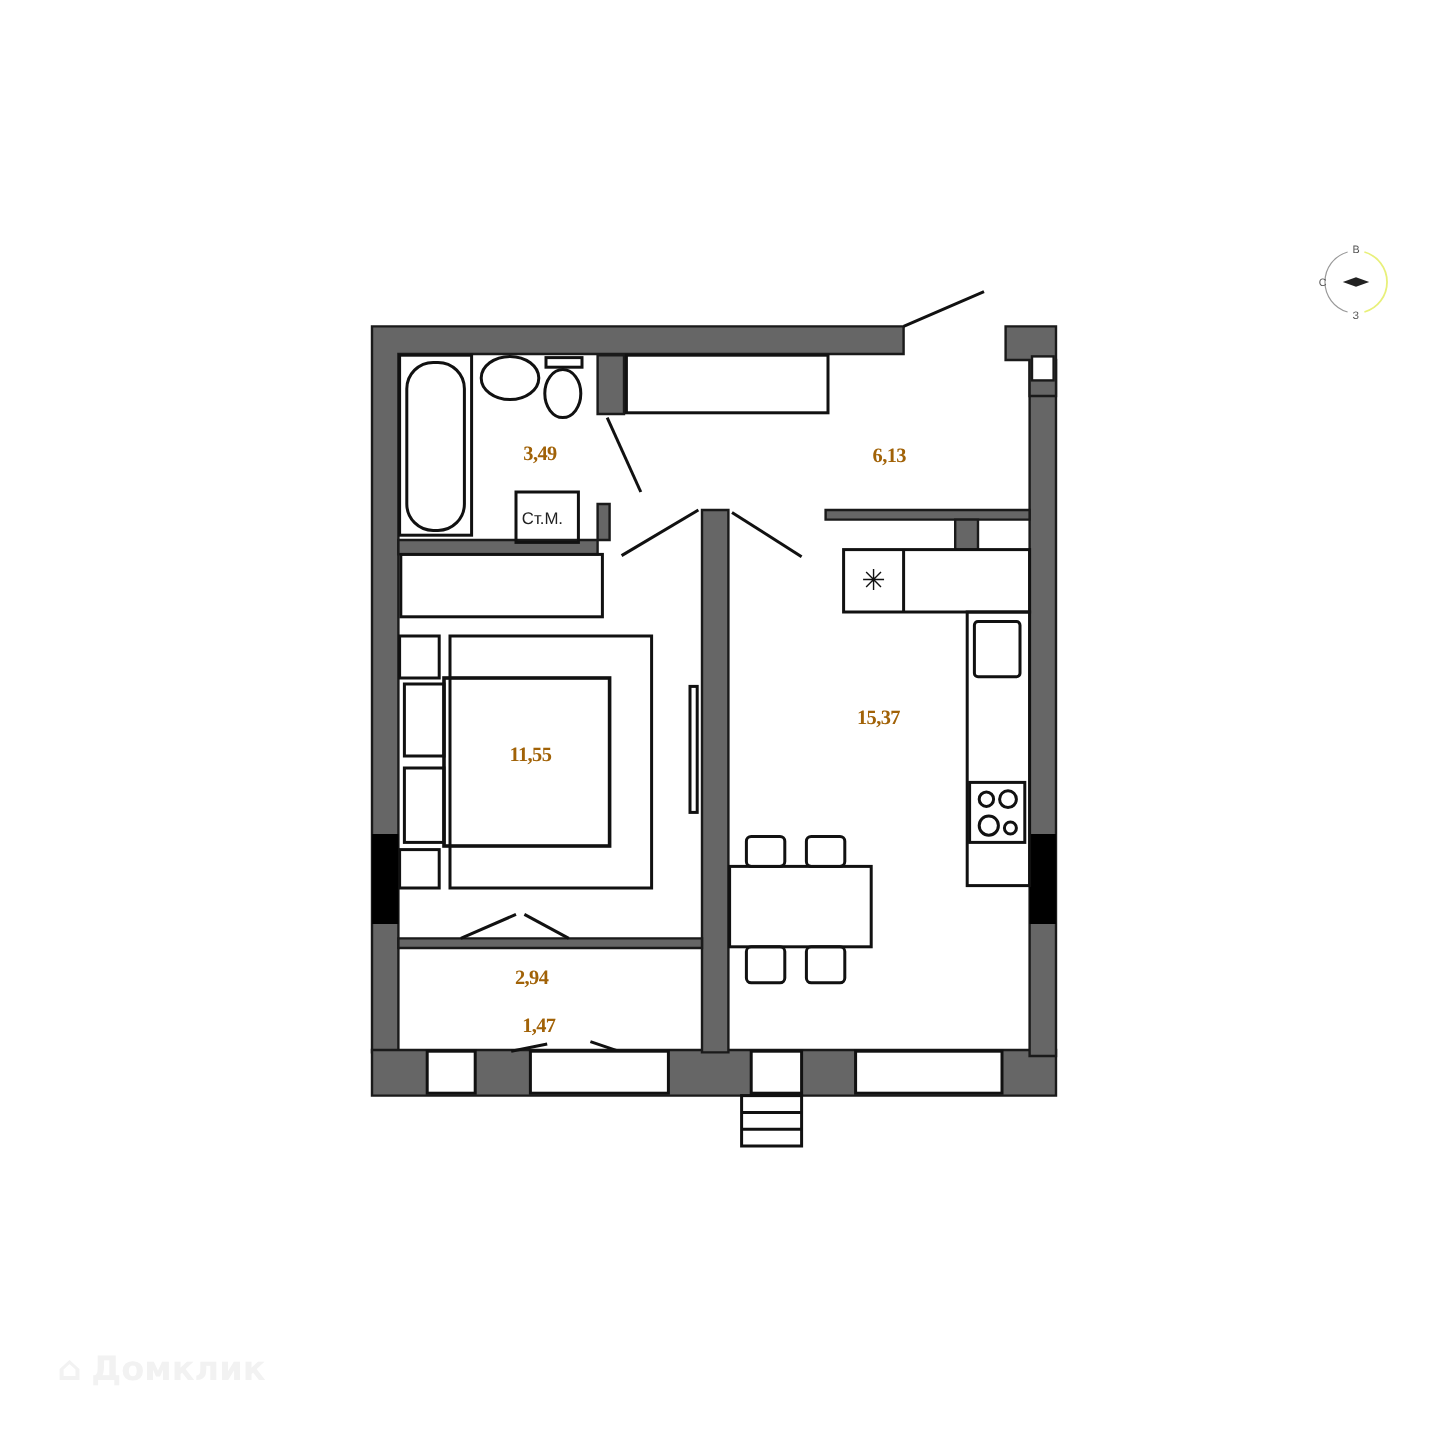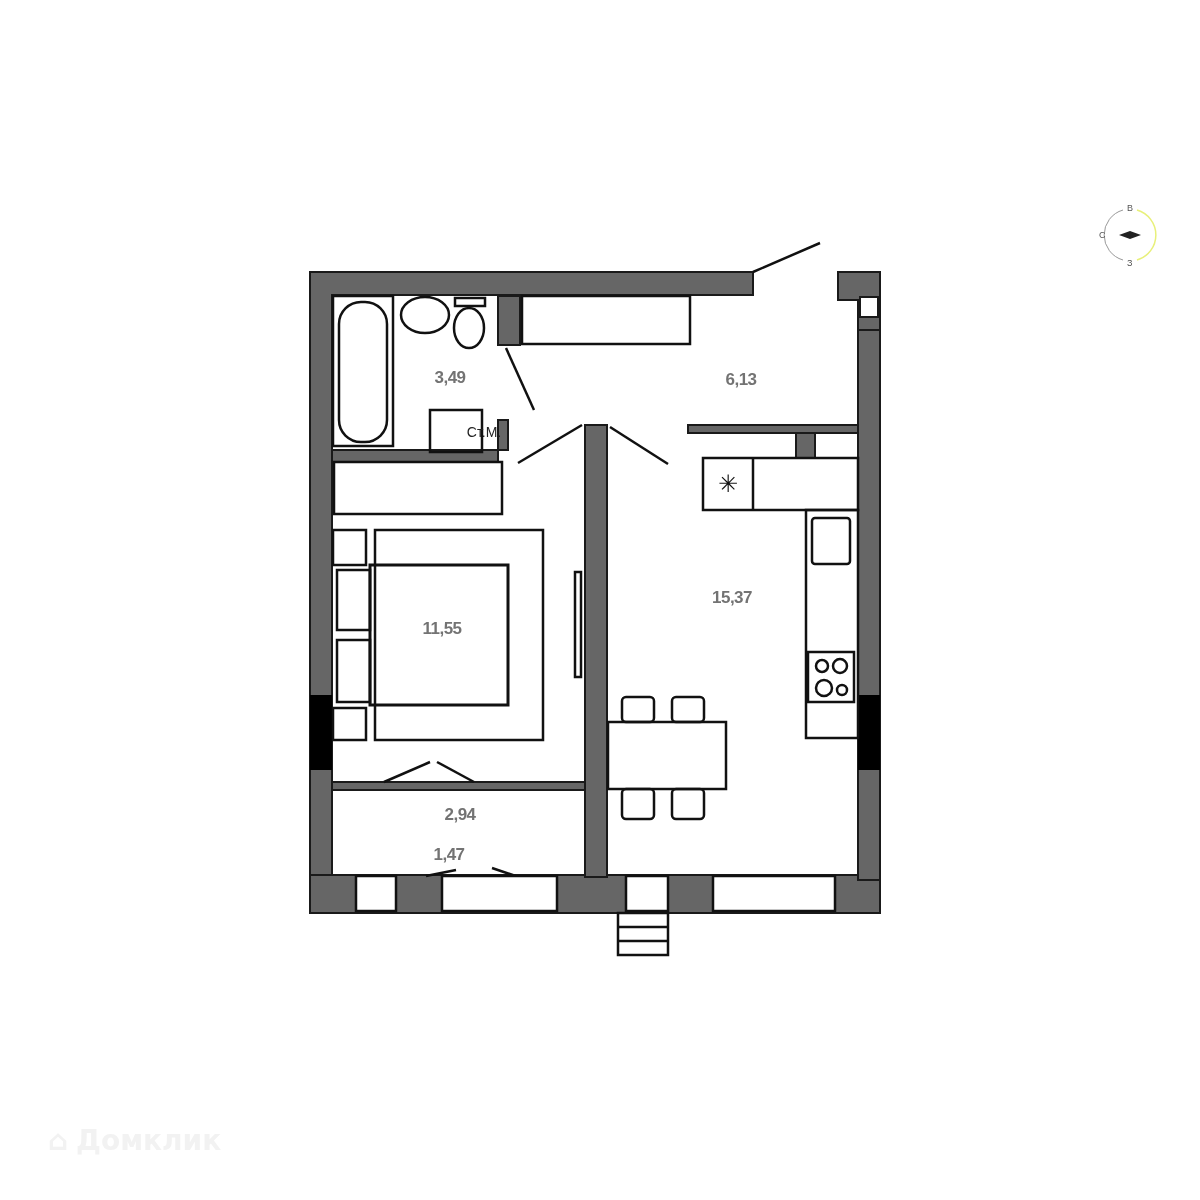--- a/index.html
+++ b/index.html
@@ -1,18 +1,18 @@
 <!DOCTYPE html>
 <html><head>
 <meta charset="utf-8">
 <style>
   html,body{margin:0;padding:0;background:#ffffff;}
   body{width:1200px;height:1200px;position:relative;overflow:hidden;font-family:"DejaVu Sans","Liberation Sans",sans-serif;}
   #plan{position:absolute;left:0;top:0;width:1200px;height:1200px;}
-  .label{position:absolute;font-family:Liberation Sans, sans-serif;font-weight:bold;font-size:17px;color:#737373;letter-spacing:-0.5px;transform:translate(-50%,-50%);white-space:nowrap;}
+  .label{position:absolute;font-family:Liberation Serif, serif;font-weight:bold;font-size:17px;color:#a16207;letter-spacing:-0.5px;transform:translate(-50%,-50%);white-space:nowrap;}
   .stm{position:absolute;font-family:"Liberation Sans",sans-serif;font-size:14px;color:#222;transform:translate(-50%,-50%);}
   .compass{position:absolute;left:1095px;top:200px;width:70px;height:70px;}
   .compass span{position:absolute;font-family:"Liberation Sans",sans-serif;font-size:9px;color:#555;}
   .logo{position:absolute;left:48px;top:1124px;display:flex;align-items:center;gap:8px;color:#f2f2f2;font-family:"DejaVu Sans",sans-serif;font-weight:bold;font-size:28px;}
 </style>
 </head>
 <body>
 
 <svg id="plan" viewBox="0 0 1200 1200" xmlns="http://www.w3.org/2000/svg">
 
@@ -86,23 +86,23 @@
     <line x1="618" y1="941" x2="668" y2="941"></line>
   </g>
 
   <text x="728" y="492" font-size="24" text-anchor="middle" fill="#111" font-family="DejaVu Sans, sans-serif">✳</text>
 </svg>
 
 <div class="label" style="left:450px;top:378px;">3,49</div>
 <div class="label" style="left:741px;top:380px;">6,13</div>
 <div class="label" style="left:442px;top:629px;">11,55</div>
 <div class="label" style="left:708px;top:598px;margin-left:24px;">15,37</div>
-<div class="label" style="left:460px;top:815px;">2,94</div>
+<div class="label" style="left:443px;top:815px;">2,94</div>
 <div class="label" style="left:449px;top:843px;margin-top:12px;">1,47</div>
-<div class="stm" style="left:484px;top:432px;">Ст.М.</div>
+<div class="stm" style="left:452px;top:432px;">Ст.М.</div>
 
 <div class="compass">
   <svg width="70" height="70" viewBox="0 0 70 70">
     <path d="M28 10 A26 26 0 0 0 28 60" fill="none" stroke="#999" stroke-width="1"></path>
     <path d="M42 10 A26 26 0 0 1 42 60" fill="none" stroke="#e8f07a" stroke-width="1.5"></path>
     <path d="M24 35 L35 31 L46 35 L35 39 Z" fill="#222"></path>
   </svg>
   <span style="left:32px;top:3px;">В</span>
   <span style="left:4px;top:30px;">С</span>
   <span style="left:32px;top:58px;">З</span>

